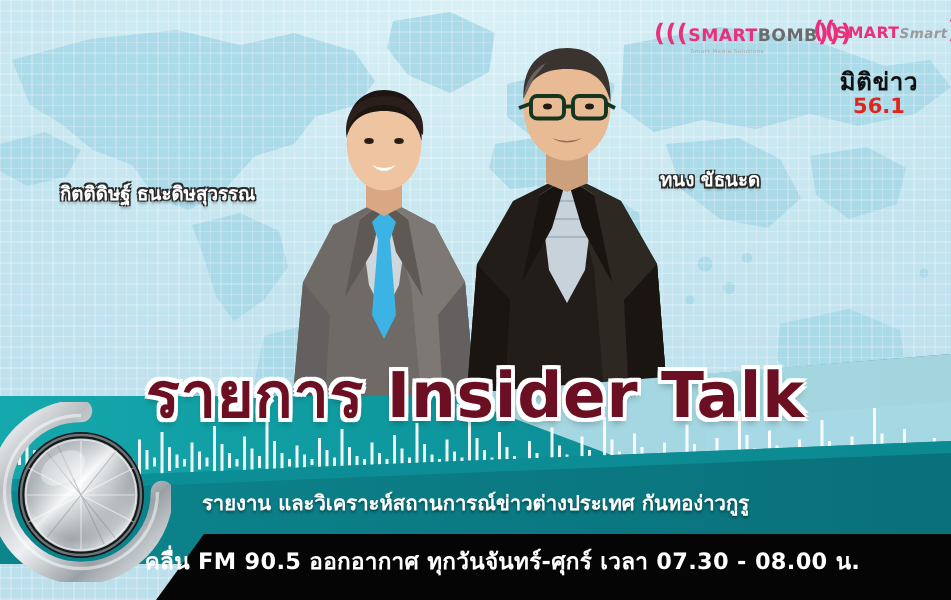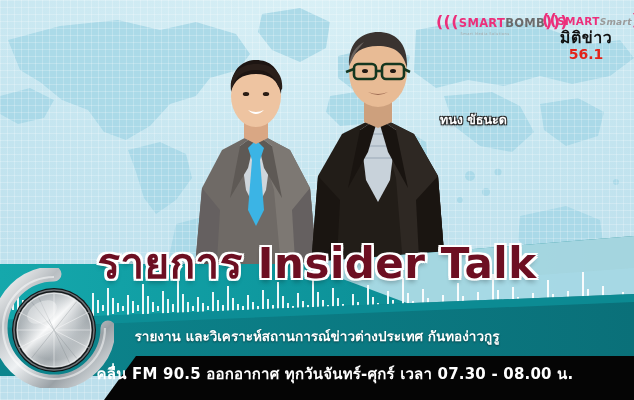--- a/index.html
+++ b/index.html
@@ -38,21 +38,21 @@
     font-weight:bold;letter-spacing:.3px;line-height:1;
   }
   .paren{color:#ec2f7a;font-weight:bold;}
   .sb-main{font-size:11.5px;color:#ec2f7a;}
   .sb-bomb{font-size:11.5px;color:#6b6b6b;}
   .sb-tag{display:block;font-size:3.6px;color:#a8a8a8;letter-spacing:.4px;margin-top:1px;}
   .sn-main{font-size:10.5px;color:#ec2f7a;}
   .sn-news{font-size:9px;color:#9a9a9a;font-style:italic;}
   .sn-thai{
     display:block;font-size:16px;color:#111;font-weight:bold;
-    line-height:1.05;margin-top:1px;letter-spacing:.5px;
+    line-height:1.05;margin-top:18px;letter-spacing:.5px;
   }
   .sn-freq{display:block;font-size:14px;color:#e2231a;font-weight:bold;line-height:1.05;}
 
   
   .people{position:absolute;left:186px;top:28px;width:264px;height:250px;}
   .person{position:absolute;bottom:0;}
   .p-left{left:0;width:140px;height:218px;}
   .p-right{left:118px;width:148px;height:248px;}
 
   
@@ -232,20 +232,21 @@
       </g>
       <ellipse cx="61" cy="41" rx="3" ry="2" fill="#231a14"></ellipse>
       <ellipse cx="89" cy="41" rx="3" ry="2" fill="#231a14"></ellipse>
       <path d="M64,62 Q74,68 84,62 Q74,66 64,62 Z" fill="#9c6950"></path>
 
       <path d="M14,146 L6,248 L32,248 L36,170 Z" fill="#1a1511"></path>
       <path d="M134,146 L142,248 L116,248 L112,170 Z" fill="#1a1511"></path>
     </svg>
   </div>
 
+  <div class="nametag nametag-left">กิตติดิษฐ์ ธนะดิษสุวรรณ</div>
   <div class="nametag nametag-right">ทนง ขัธนะด</div>
 
   <div class="teal-band">
     <svg viewBox="0 0 634 140" preserveAspectRatio="none">
       <defs>
         <linearGradient id="tealGrad" x1="0" y1="0" x2="1" y2="0">
           <stop offset="0%" stop-color="#15a8ac"></stop>
           <stop offset="38%" stop-color="#0f9aa0"></stop>
           <stop offset="72%" stop-color="#0c8b93"></stop>
           <stop offset="100%" stop-color="#0a7d86"></stop>

